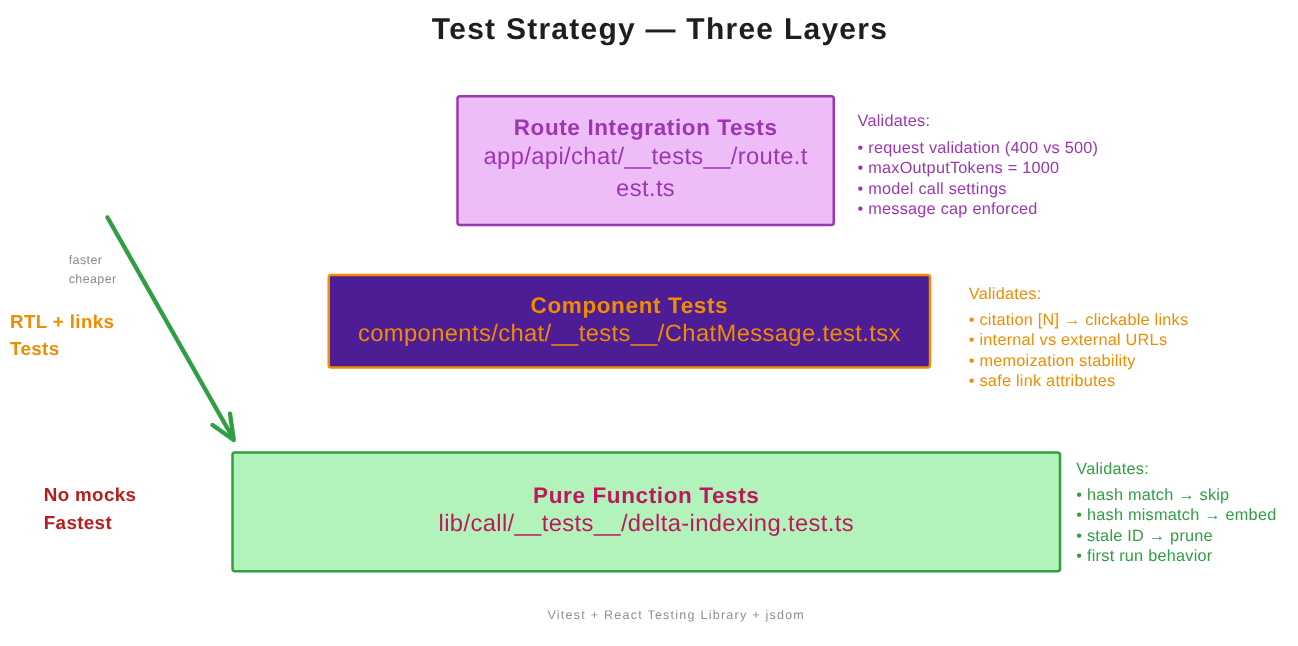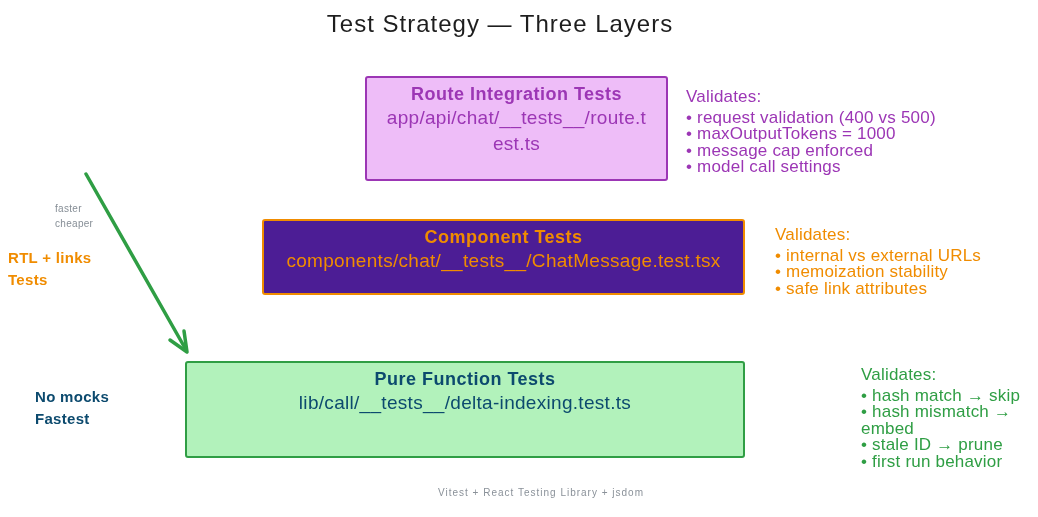--- a/index.html
+++ b/index.html
@@ -3,48 +3,49 @@
 <meta charset="utf-8">
 <style>
   html,body { margin:0; padding:0; background:#ffffff; }
   .canvas {
     position:relative; width:1038px; height:517px;
     background:#ffffff; overflow:hidden;
     font-family:"Liberation Sans", sans-serif;
   }
   .title {
     position:absolute; left:0; top:10px; width:1000px;
-    text-align:center; font-size:24px; font-weight:400; color:#1e1e1e;
+    text-align:center; font-size:24px; font-weight:700; color:#1e1e1e;
     letter-spacing:1px;
+    padding-left:28px;
   }
   .layer-box {
     position:absolute; box-sizing:border-box;
     border:2.5px solid; border-radius:3px;
-    display:flex; flex-direction:column; align-items:center; 
+    display:flex; flex-direction:column; align-items:center; justify-content:center;
     text-align:center; padding:6px 16px;
   }
   .layer-box .box-title { font-size:18px; font-weight:600; letter-spacing:0.5px; }
   .layer-box .box-path  { font-size:19px; font-weight:500; letter-spacing:0.3px; word-break:break-all; line-height:1.35; }
   .box-route     { left:365px; top:76px;  width:303px; height:105px; border-color:#9c36b5; background:#eebdf8; color:#9c36b5; }
   .box-component { left:262px; top:219px; width:483px; height:76px; border-color:#f08c00; background:#4c1d95; color:#f08c00; }
-  .box-pure      { left:185px; top:361px; width:560px; height:97px;  border-color:#2f9e44; background:#b2f2bb; color:#0c4a6e; }
+  .box-pure      { left:185px; top:361px; width:664px; height:97px;  border-color:#2f9e44; background:#b2f2bb; color:#be185d; }
 
-  .validates { position:absolute; font-size:17px; line-height:16.5px; font-weight:500; letter-spacing:0.2px; }
+  .validates { position:absolute; font-size:13px; line-height:16.5px; font-weight:500; letter-spacing:0.2px; }
   .validates .v-head { margin-bottom:4px; }
   .validates ul { list-style:none; margin:0; padding:0; }
   .validates li::before { content:"• "; }
   .val-route     { left:686px; top:89px;  color:#9c36b5; }
   .val-component { left:775px; top:227px; color:#f08c00; }
   .val-pure      { left:861px; top:367px; color:#2f9e44; }
 
   .side-note { position:absolute; font-size:15px; font-weight:600; line-height:1.45; letter-spacing:0.3px; }
   .note-mocked { left:30px; top:106px; color:#9c36b5; }
   .note-faster { left:55px; top:202px; color:#868e96; font-size:10px; font-weight:500; }
   .note-rtl    { left:8px;  top:247px; color:#f08c00; }
-  .note-nomocks{ left:35px; top:386px; color:#0c4a6e; }
+  .note-nomocks{ left:35px; top:386px; color:#b91c1c; }
 
   .arrow-svg { position:absolute; left:75px; top:164px; width:130px; height:200px; }
 
   .footer {
     position:absolute; left:0; top:487px; width:1000px; text-align:center;
     color:#8a9199; font-size:10px; font-weight:500; letter-spacing:1px;padding-left:41px;
   }
 </style>
 </head>
 <body>
@@ -66,28 +67,29 @@
   <div class="layer-box box-pure">
     <div class="box-title">Pure Function Tests</div>
     <div class="box-path">lib/call/__tests__/delta-indexing.test.ts</div>
   </div>
 
   <div class="validates val-route">
     <div class="v-head">Validates:</div>
     <ul>
       <li>request validation (400 vs 500)</li>
       <li>maxOutputTokens = 1000</li>
+      <li>model call settings</li>
       <li>message cap enforced</li>
-      <li>model call settings</li>
     </ul>
   </div>
 
   <div class="validates val-component">
     <div class="v-head">Validates:</div>
     <ul>
+      <li>citation [N] → clickable links</li>
       <li>internal vs external URLs</li>
       <li>memoization stability</li>
       <li>safe link attributes</li>
     </ul>
   </div>
 
   <div class="validates val-pure">
     <div class="v-head">Validates:</div>
     <ul>
       <li>hash match → skip</li>

